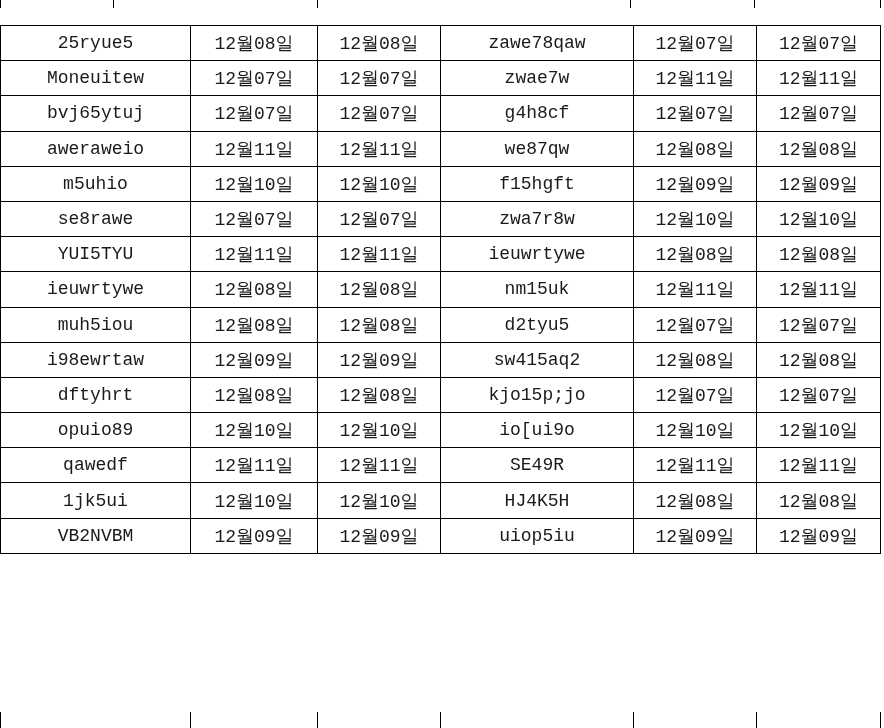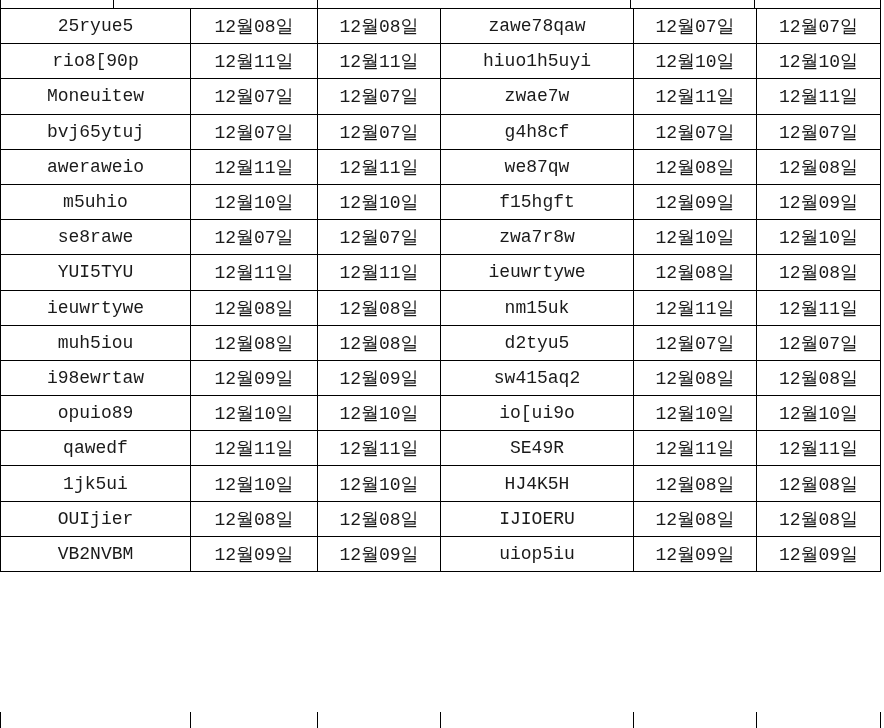--- a/index.html
+++ b/index.html
@@ -8,21 +8,21 @@
     width: 884px;
     height: 728px;
     background: #ffffff;
     overflow: hidden;
     font-family: "Liberation Mono", "DejaVu Sans Mono", monospace;
     color: #1a1a1a;
   }
   
   table.grid {
     position: absolute;
-    top: 8px;
+    top: 25px;
     left: 0;
     width: 881px;
     border-collapse: collapse;
     table-layout: fixed;
   }
   table.grid td {
     border: 1px solid #000000;
     height: 34.2px;
     padding: 0;
     text-align: center;
@@ -72,28 +72,20 @@
     <tbody>
         <tr>
           <td>25ryue5</td>
           <td>12월08일</td>
           <td>12월08일</td>
           <td>zawe78qaw</td>
           <td>12월07일</td>
           <td>12월07일</td>
         </tr>
         <tr>
-          <td>rio8[90p</td>
-          <td>12월11일</td>
-          <td>12월11일</td>
-          <td>hiuo1h5uyi</td>
-          <td>12월10일</td>
-          <td>12월10일</td>
-        </tr>
-        <tr>
           <td>Moneuitew</td>
           <td>12월07일</td>
           <td>12월07일</td>
           <td>zwae7w</td>
           <td>12월11일</td>
           <td>12월11일</td>
         </tr>
         <tr>
           <td>bvj65ytuj</td>
           <td>12월07일</td>
@@ -152,48 +144,48 @@
         </tr>
         <tr>
           <td>i98ewrtaw</td>
           <td>12월09일</td>
           <td>12월09일</td>
           <td>sw415aq2</td>
           <td>12월08일</td>
           <td>12월08일</td>
         </tr>
         <tr>
+          <td>dftyhrt</td>
+          <td>12월08일</td>
+          <td>12월08일</td>
+          <td>kjo15p;jo</td>
+          <td>12월07일</td>
+          <td>12월07일</td>
+        </tr>
+        <tr>
           <td>opuio89</td>
           <td>12월10일</td>
           <td>12월10일</td>
           <td>io[ui9o</td>
           <td>12월10일</td>
           <td>12월10일</td>
         </tr>
         <tr>
           <td>qawedf</td>
           <td>12월11일</td>
           <td>12월11일</td>
           <td>SE49R</td>
           <td>12월11일</td>
           <td>12월11일</td>
         </tr>
         <tr>
           <td>1jk5ui</td>
           <td>12월10일</td>
           <td>12월10일</td>
           <td>HJ4K5H</td>
-          <td>12월08일</td>
-          <td>12월08일</td>
-        </tr>
-        <tr>
-          <td>OUIjier</td>
-          <td>12월08일</td>
-          <td>12월08일</td>
-          <td>IJIOERU</td>
           <td>12월08일</td>
           <td>12월08일</td>
         </tr>
         <tr>
           <td>VB2NVBM</td>
           <td>12월09일</td>
           <td>12월09일</td>
           <td>uiop5iu</td>
           <td>12월09일</td>
           <td>12월09일</td>

